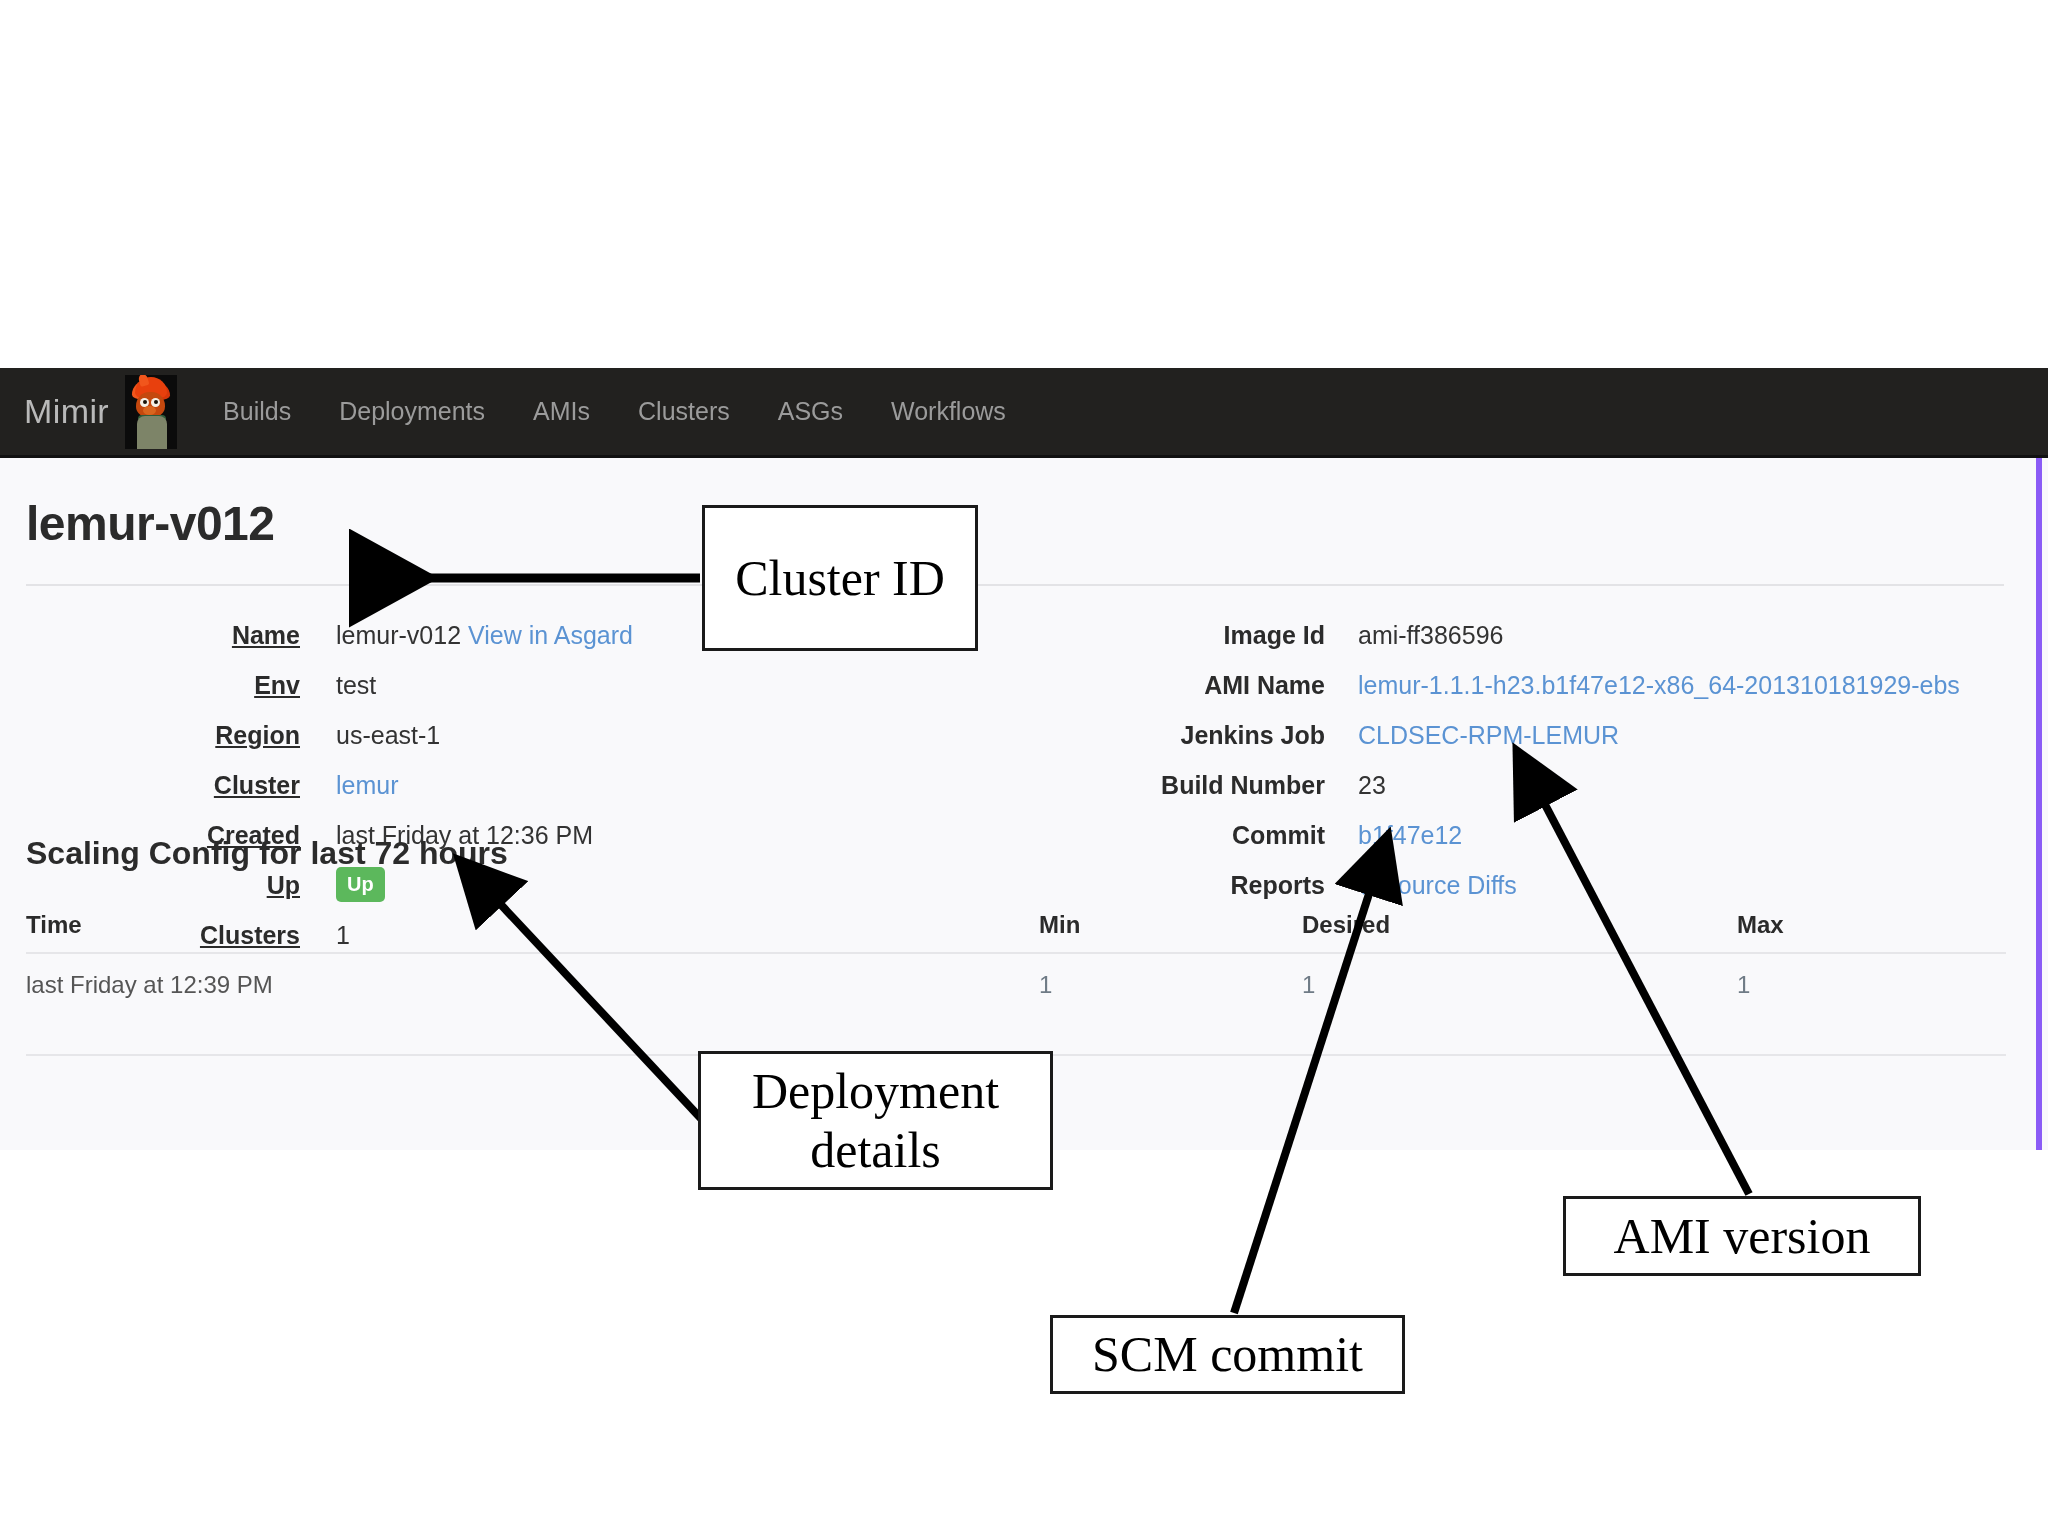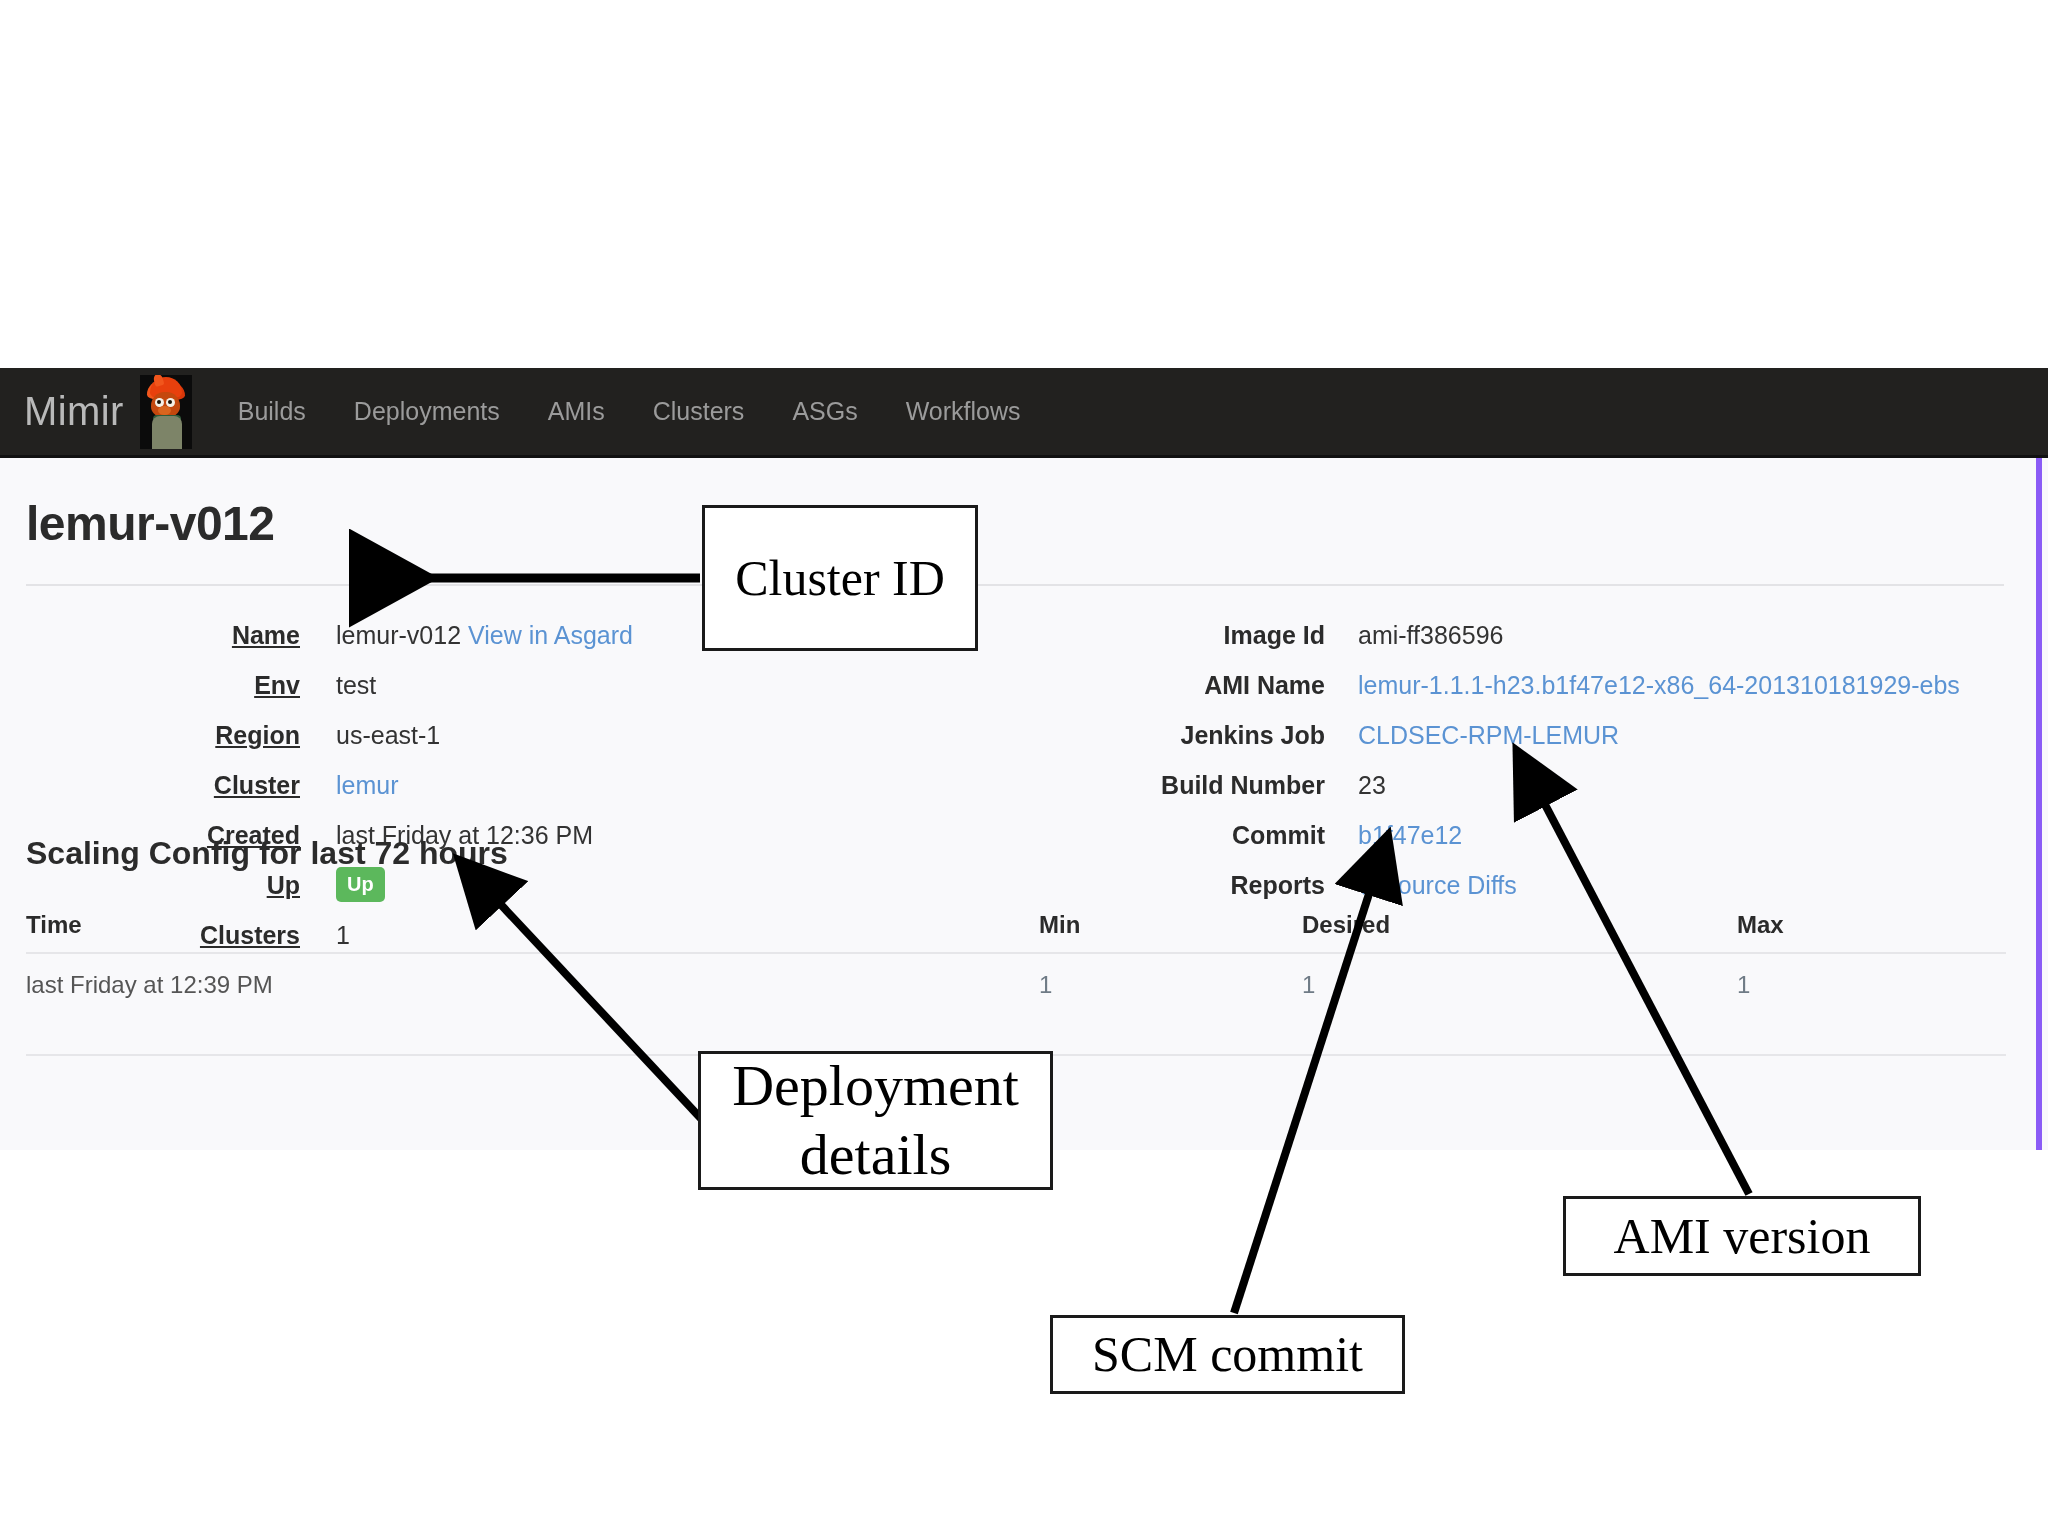--- a/index.html
+++ b/index.html
@@ -40,21 +40,21 @@
   #navbar-inner {
     position: absolute;
     left: 24px;
     top: 0;
     height: 87px;
     display: flex;
     align-items: center;
   }
   .brand {
     color: #b9b9b9;
-    font-size: 40px;
+    font-size: 34px;
     letter-spacing: 0.4px;
     padding-right: 16px;
     font-weight: 400;
   }
   .brand-mascot {
     width: 52px;
     height: 74px;
     margin-right: 22px;
     position: relative;
     background: #0b0b0b;
@@ -285,21 +285,21 @@
     box-sizing: border-box;
   }
   #anno-cluster-id {
     left: 692px; top: 505px;
     width: 276px; height: 146px;
     font-size: 50px;
   }
   #anno-deployment {
     left: 688px; top: 1051px;
     width: 355px; height: 139px;
-    font-size: 58px;
+    font-size: 50px;
   }
   #anno-scm {
     left: 1040px; top: 1315px;
     width: 355px; height: 79px;
     font-size: 50px;
   }
   #anno-ami {
     left: 1553px; top: 1196px;
     width: 358px; height: 80px;
     font-size: 50px;

